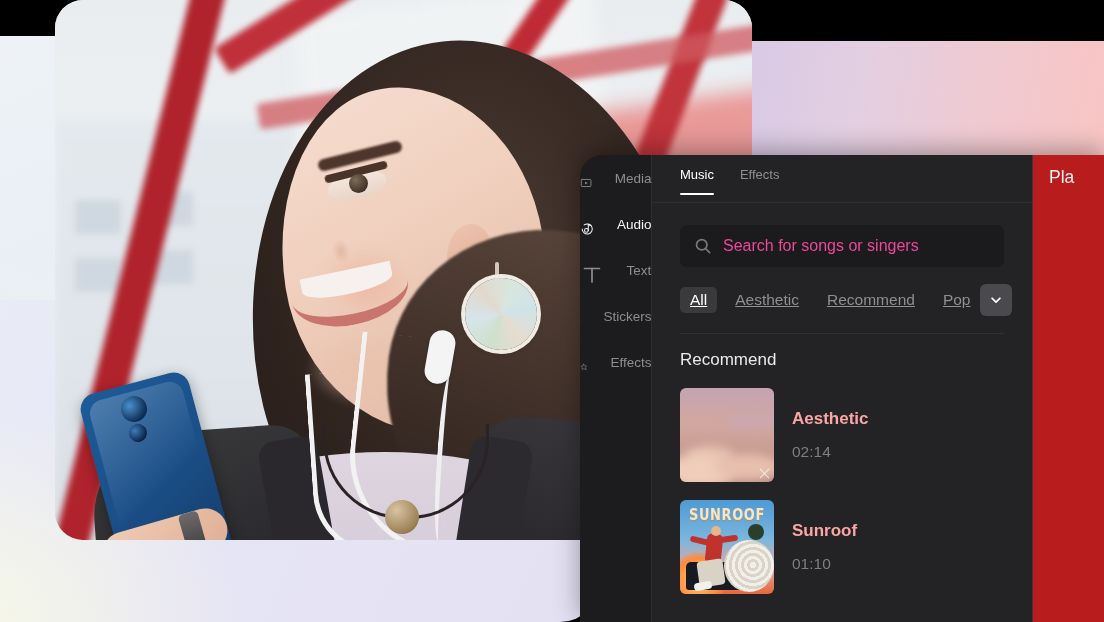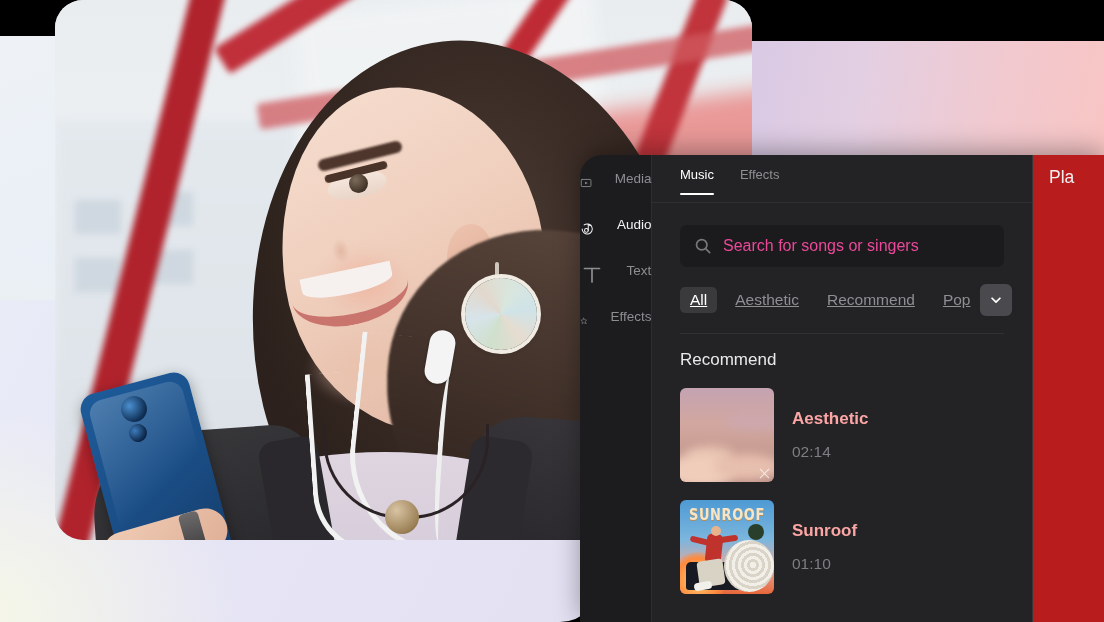--- a/index.html
+++ b/index.html
@@ -366,20 +366,27 @@
     </div>
 
     <div class="rail-item">
       <svg class="ico" viewBox="0 0 24 24">
         <line x1="4.5" y1="5.5" x2="19.5" y2="5.5"></line>
         <line x1="12" y1="5.5" x2="12" y2="19"></line>
       </svg>
       <span class="lbl">Text</span>
     </div>
 
+    <div class="rail-item">
+      <svg class="ico" viewBox="0 0 24 24">
+        <circle cx="12" cy="12" r="8.3"></circle>
+        <path d="M12 3.7 L12 12 L20.3 12"></path>
+      </svg>
+      <span class="lbl">Stickers</span>
+    </div>
 
     <div class="rail-item">
       <svg class="ico" viewBox="0 0 24 24">
         <polygon points="11,3.2 14.2,8.6 20.3,9.3 15.9,13.6 17,19.6 11.4,16.8 6,19.7 7,13.7 2.6,9.4 8.7,8.6"></polygon>
         <line x1="18.6" y1="17.8" x2="20.6" y2="19.9"></line>
       </svg>
       <span class="lbl">Effects</span>
     </div>
   </div>
 

